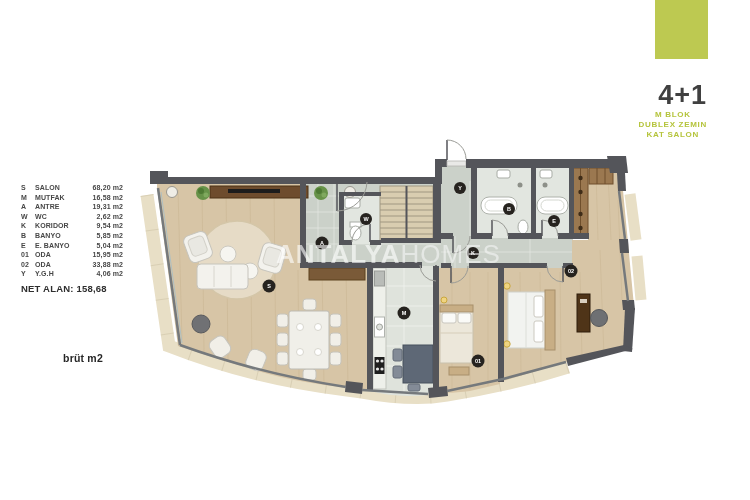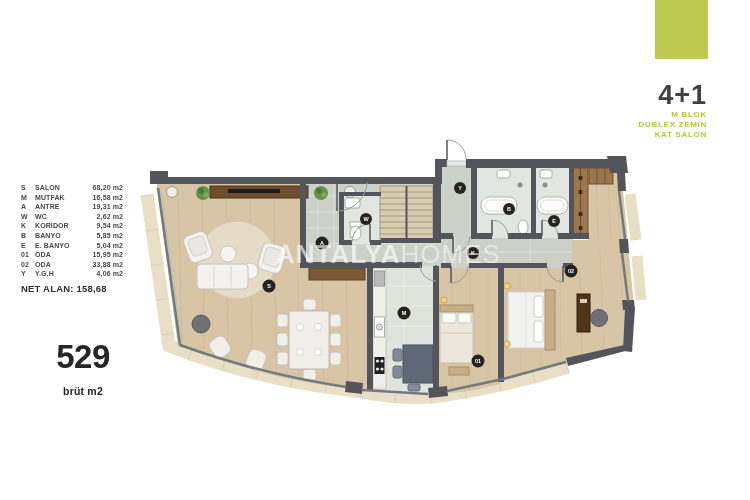--- a/index.html
+++ b/index.html
@@ -15,21 +15,21 @@
   .legend-name{flex:1;}
   .legend-area{width:44px;text-align:right;}
   .net-area{position:absolute;left:21px;top:283px;font-size:9.5px;font-weight:800;color:#2e2e2e;letter-spacing:.2px;}
   
   .gross{position:absolute;left:48px;top:340px;width:70px;text-align:center;color:#262626;}
   .gross-value{font-size:33px;font-weight:900;line-height:1;letter-spacing:-.5px;}
   .gross-unit{font-size:10.5px;font-weight:800;margin-top:12px;letter-spacing:.2px;}
   
   .accent-block{position:absolute;right:42px;top:0;width:53px;height:59px;background:#bdc951;}
   .unit-type{position:absolute;right:43px;top:80px;font-size:27px;font-weight:900;color:#404040;letter-spacing:1px;}
-  .block-lines{position:absolute;right:43px;top:110px;text-align:right;font-size:8px;font-weight:800;color:#b5c43c;letter-spacing:.7px;line-height:10px;margin-left:20px;}
+  .block-lines{position:absolute;right:43px;top:110px;text-align:center;font-size:8px;font-weight:800;color:#b5c43c;letter-spacing:.7px;line-height:10px;margin-left:20px;}
   
   .watermark{position:absolute;left:276px;top:239px;font-size:26px;letter-spacing:1px;white-space:nowrap;z-index:5;pointer-events:none;}
   .wm-bold{font-weight:800;color:rgba(255,255,255,.60);}
   .wm-light{font-weight:400;color:rgba(250,250,250,.55);}
   
   .plan-svg{position:absolute;left:0;top:0;width:750px;height:500px;z-index:1;}
 </style>
 </head>
 <body>
 
@@ -428,21 +428,20 @@
   <div class="legend-row">
       <span class="legend-code">Y</span>
       <span class="legend-name">Y.G.H</span>
       <span class="legend-area">4,06 m2</span>
     </div>
 </div>
 
 <div class="net-area">NET ALAN: 158,68</div>
 
 <div class="gross">
-  <div class="gross-value">529</div>
   <div class="gross-unit">brüt m2</div>
 </div>
 
 <div class="accent-block"></div>
 <div class="unit-type">4+1</div>
 <div class="block-lines">
   <div>M BLOK</div>
   <div>DUBLEX ZEMIN</div>
   <div>KAT SALON</div>
 </div>

